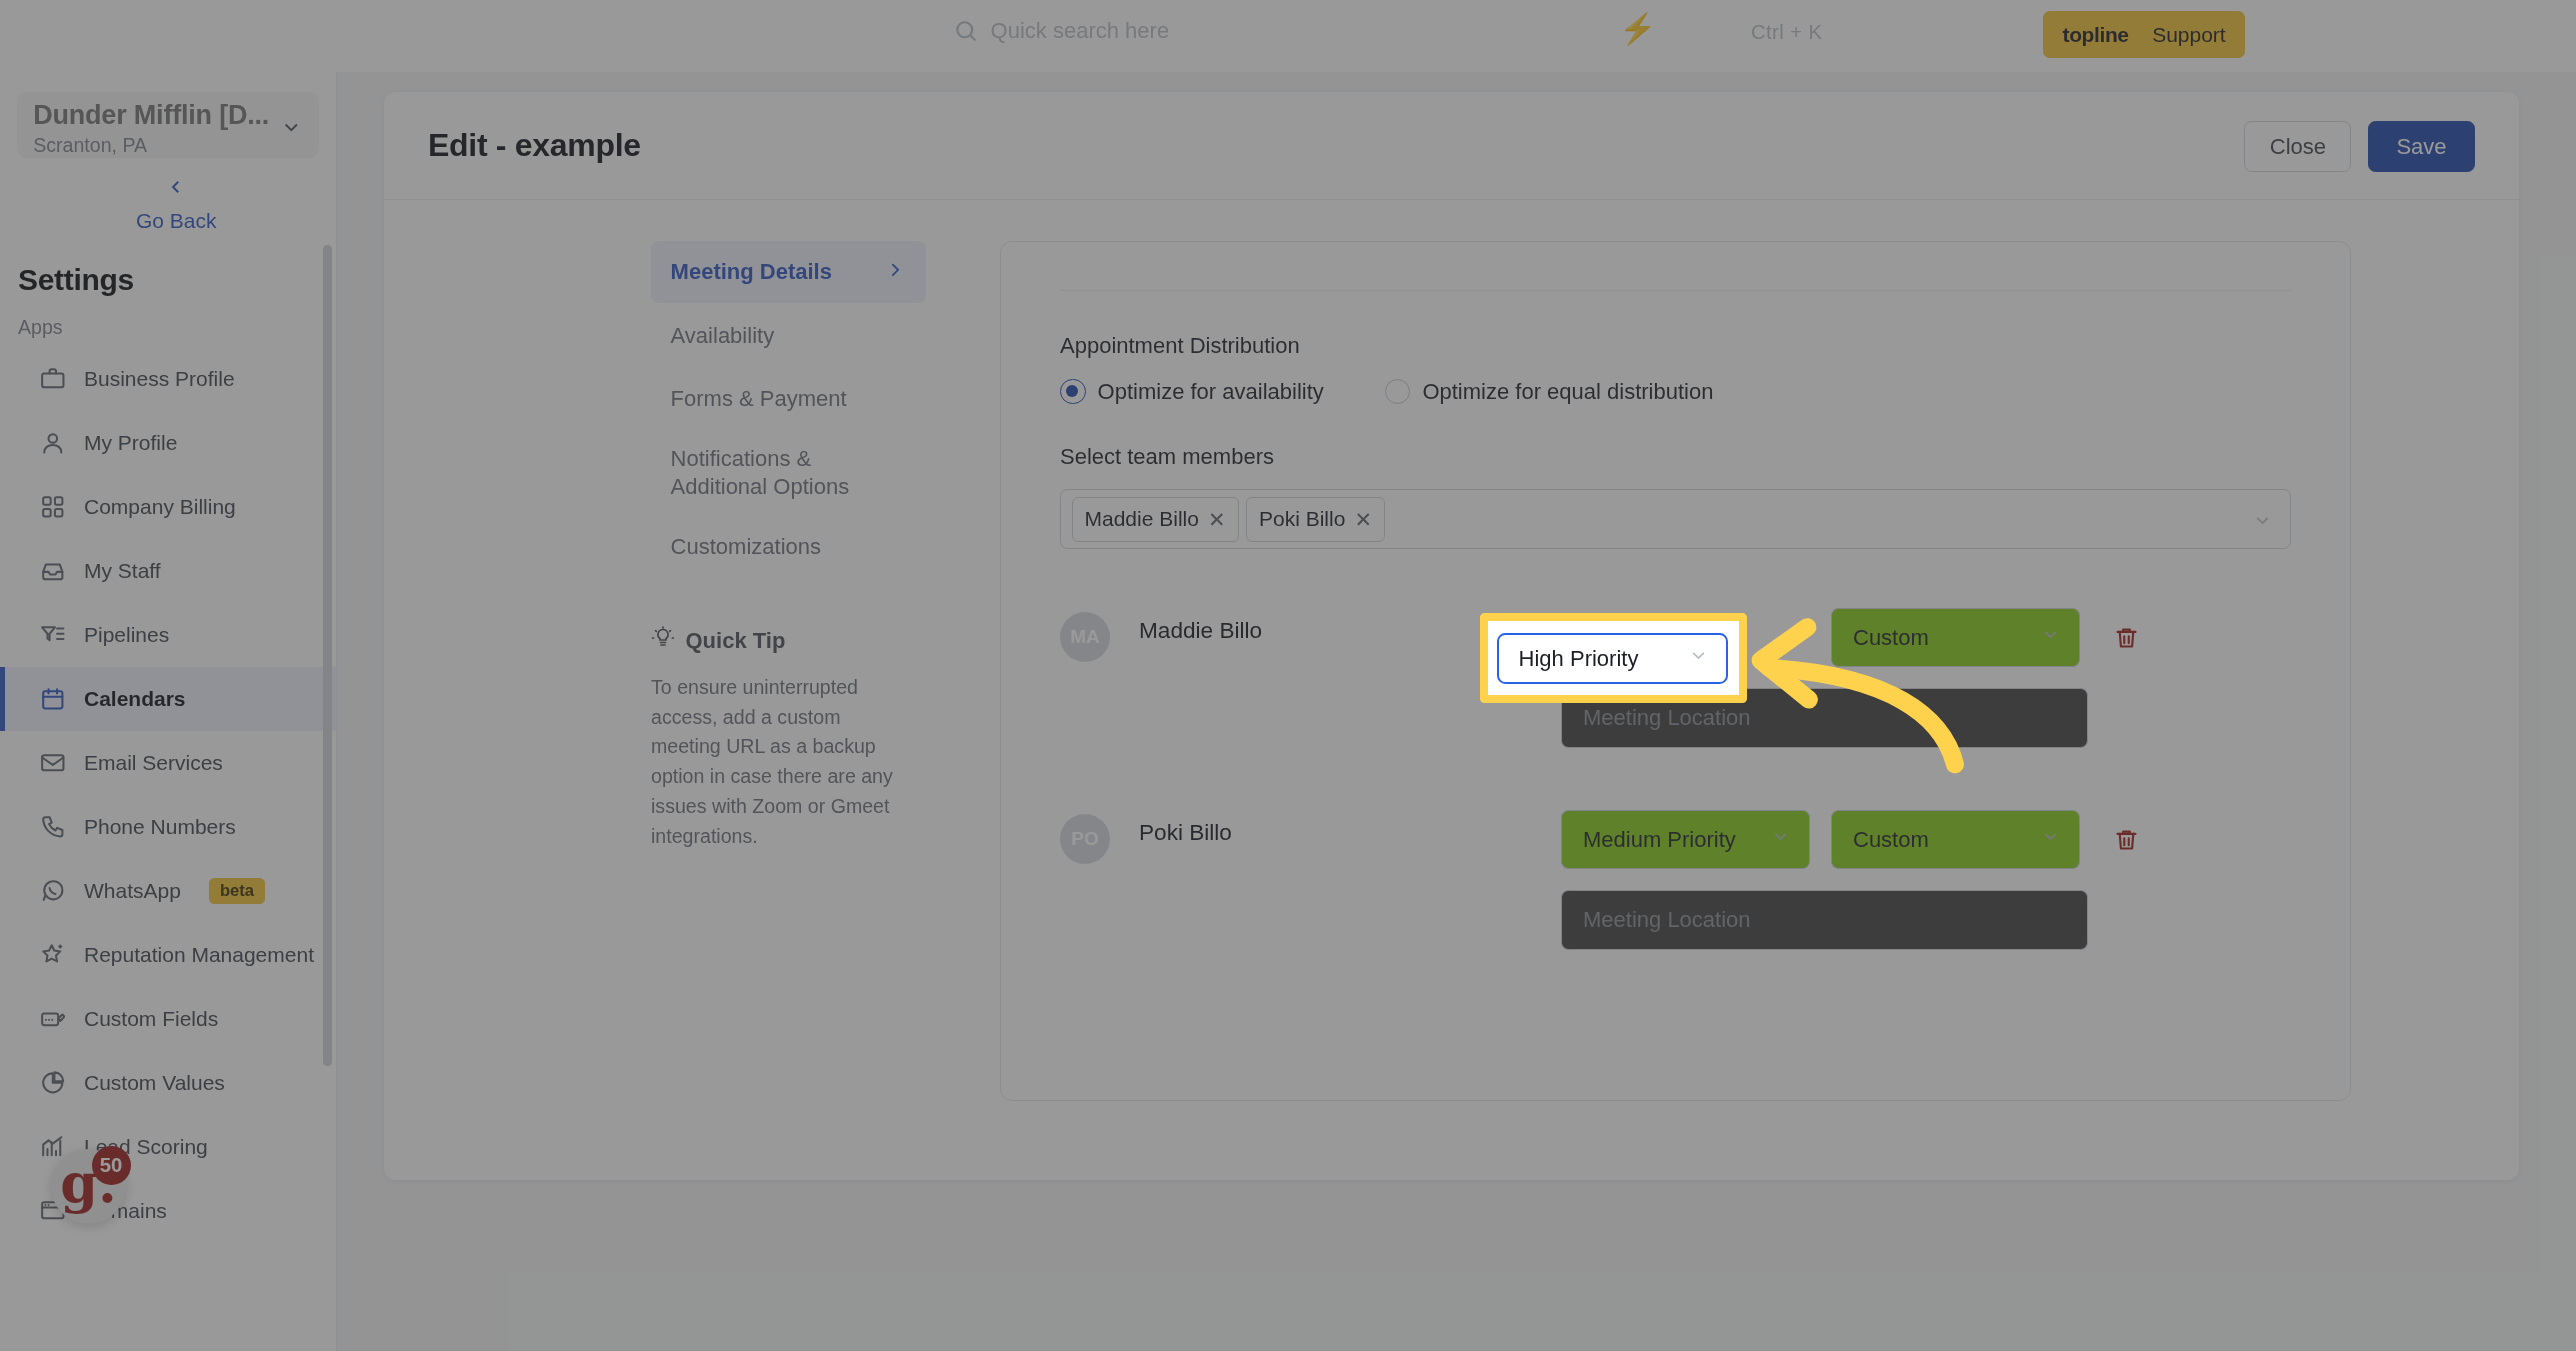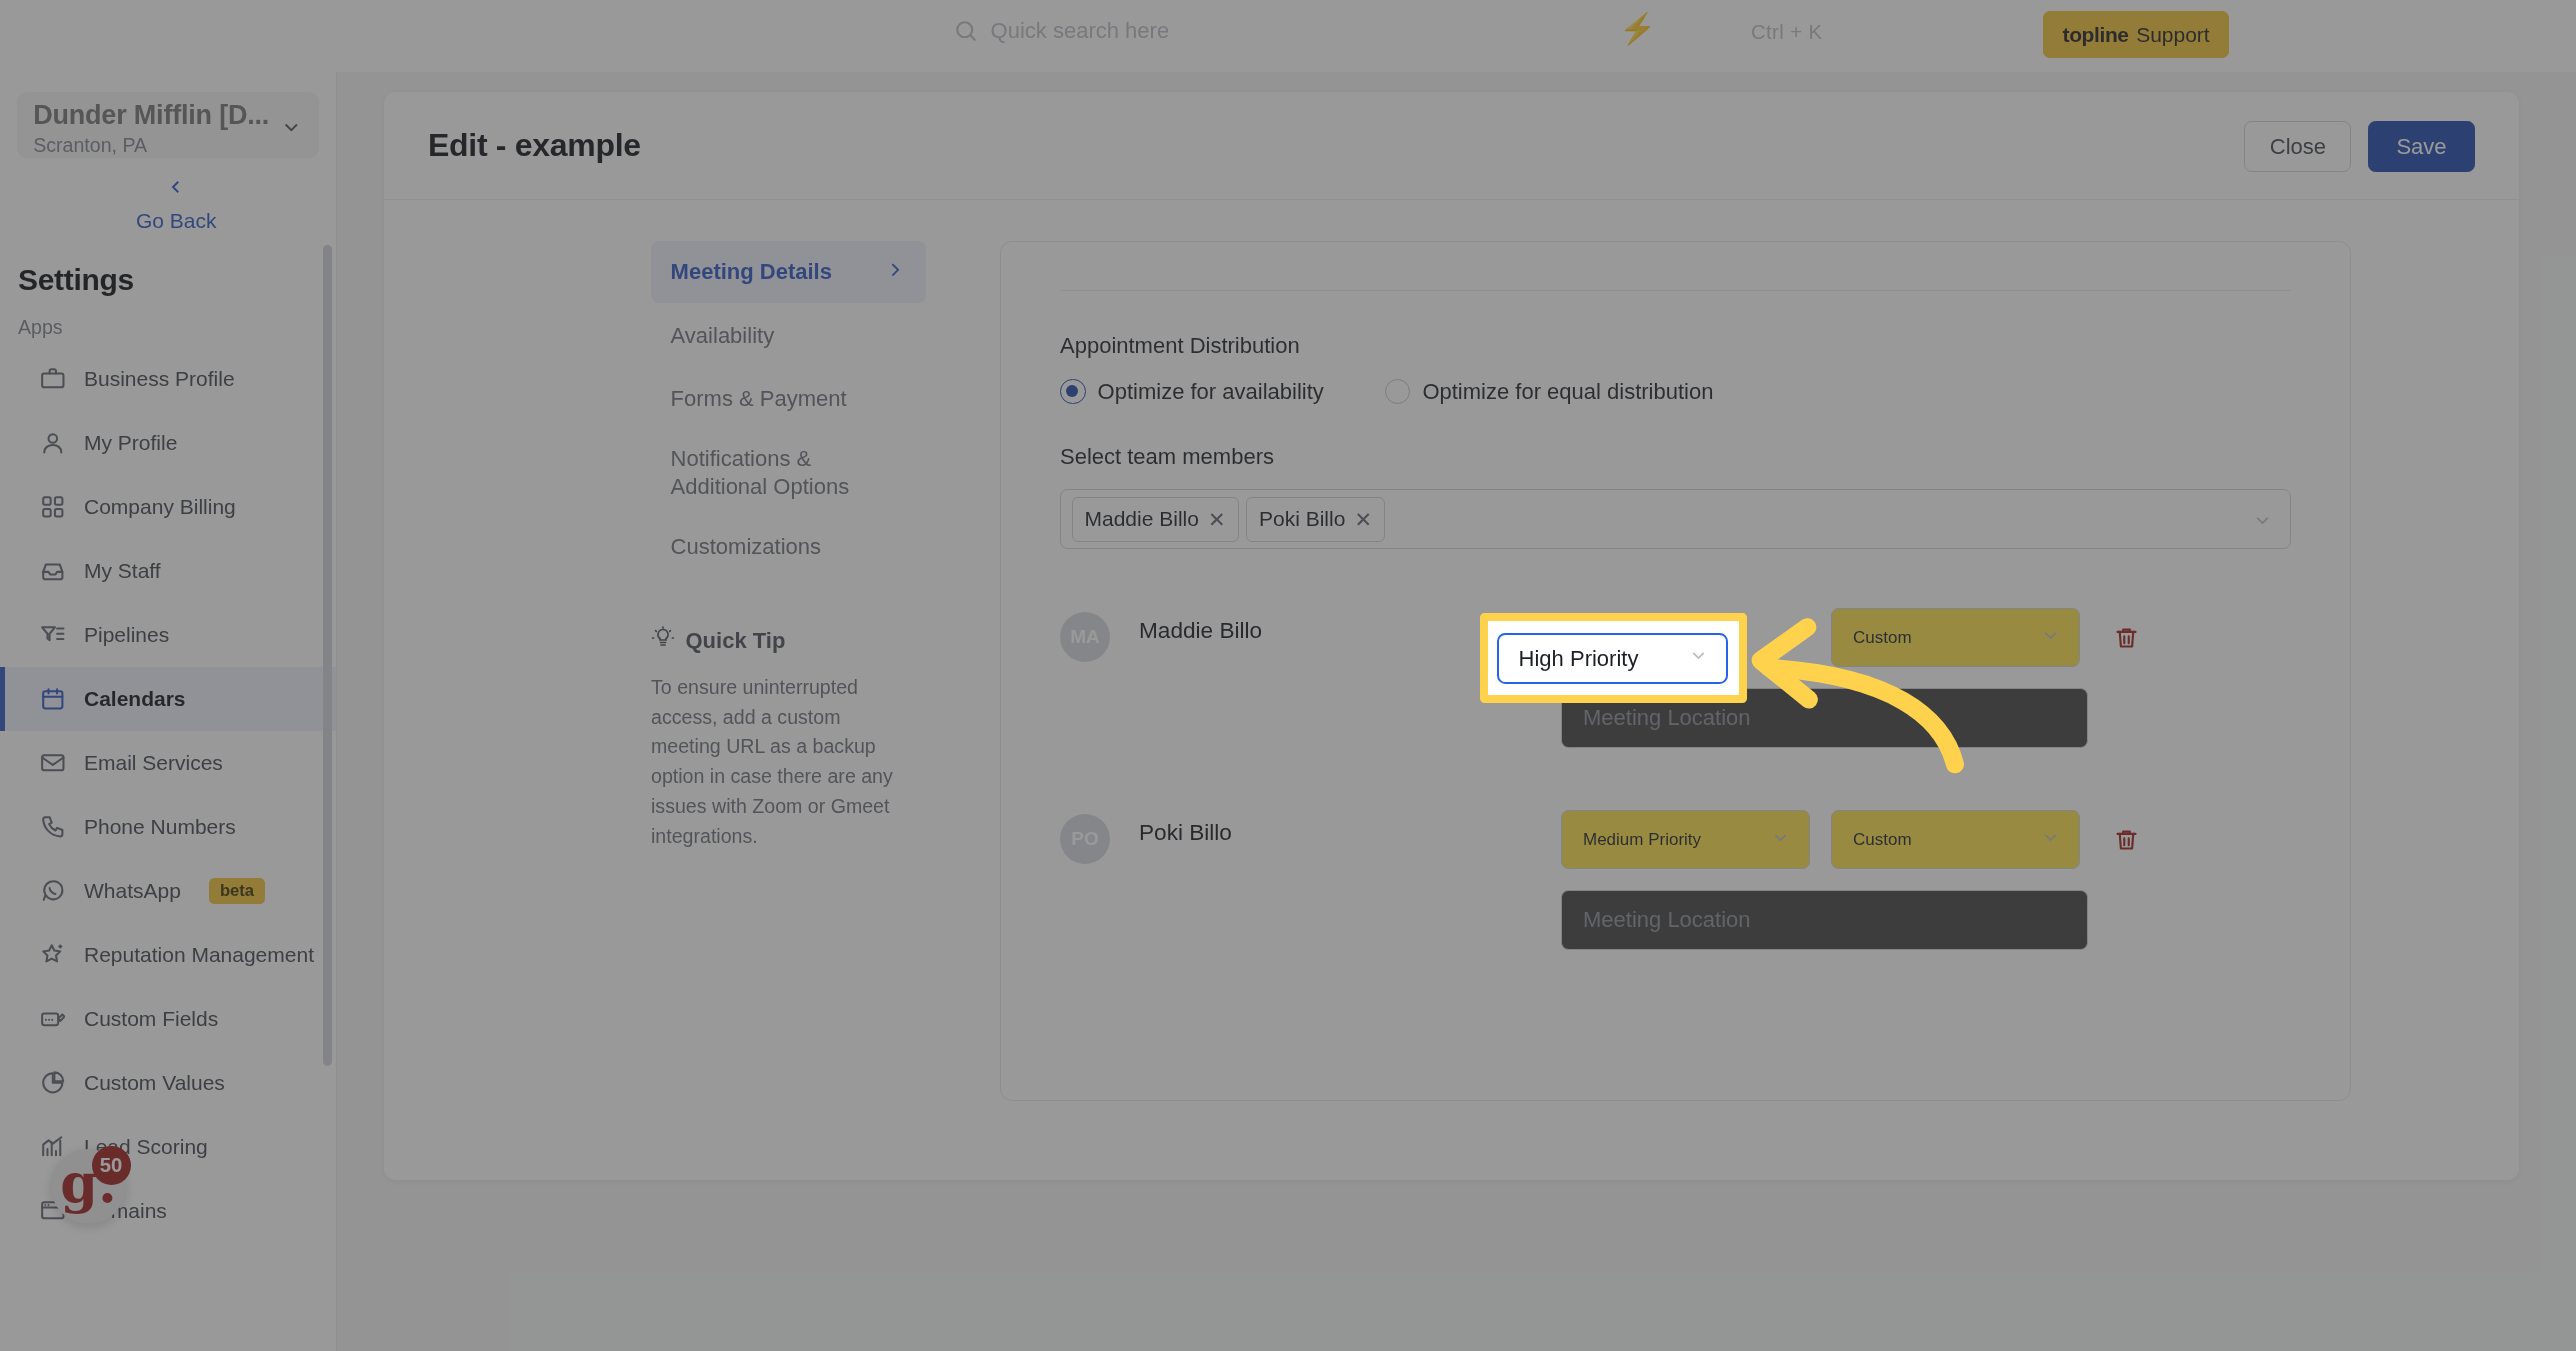--- a/index.html
+++ b/index.html
@@ -51,20 +51,21 @@
   }
   #support-btn {
     position: absolute; left: 2043px; top: 11.3px;
     height: 47px; padding: 0 19.6px;
     background: #f1c232;
     border: none; border-radius: 6.8px;
     display: flex; align-items: center;
     font-size: 21px; color: #1c1d22;
     cursor: pointer;
     white-space: nowrap;
+    gap: 16px;
   }
   #support-btn .tl-brand { font-weight: 700; letter-spacing: -0.4px; }
   #support-btn .tl-word { font-weight: 400; margin-left: 7.5px; }
 
   
   #sidebar {
     position: absolute; left: 0; top: 72px;
     width: 337px; height: 1280px;
     background: #ffffff;
     border-right: 0.8px solid #e6e8ec;
@@ -317,22 +318,22 @@
     margin-top: 9.8px;
     width: 422px;
   }
   .member-controls { position: relative; flex: 1; }
   .control-line { display: flex; gap: 21px; align-items: center; }
   .select-box {
     height: 59px; width: 249px;
     border: 0.8px solid #cfd3da; border-radius: 7.5px;
     display: flex; align-items: center; justify-content: space-between;
     padding: 0 18px 0 21px;
-    font-size: 17px; color: #1c1f26;
-    background: #fde047; cursor: pointer;
+    font-size: 22px; color: #1c1f26;
+    background: #84cc16; cursor: pointer;
   }
   .select-box .sel-chevron { color: #b8bcc4; }
   .trash-btn {
     width: 35px; height: 35px;
     color: #a01d1d; cursor: pointer;
     display: flex; align-items: center; justify-content: center;
     margin-left: 7.5px;
   }
   .location-input {
     margin-top: 21px;

